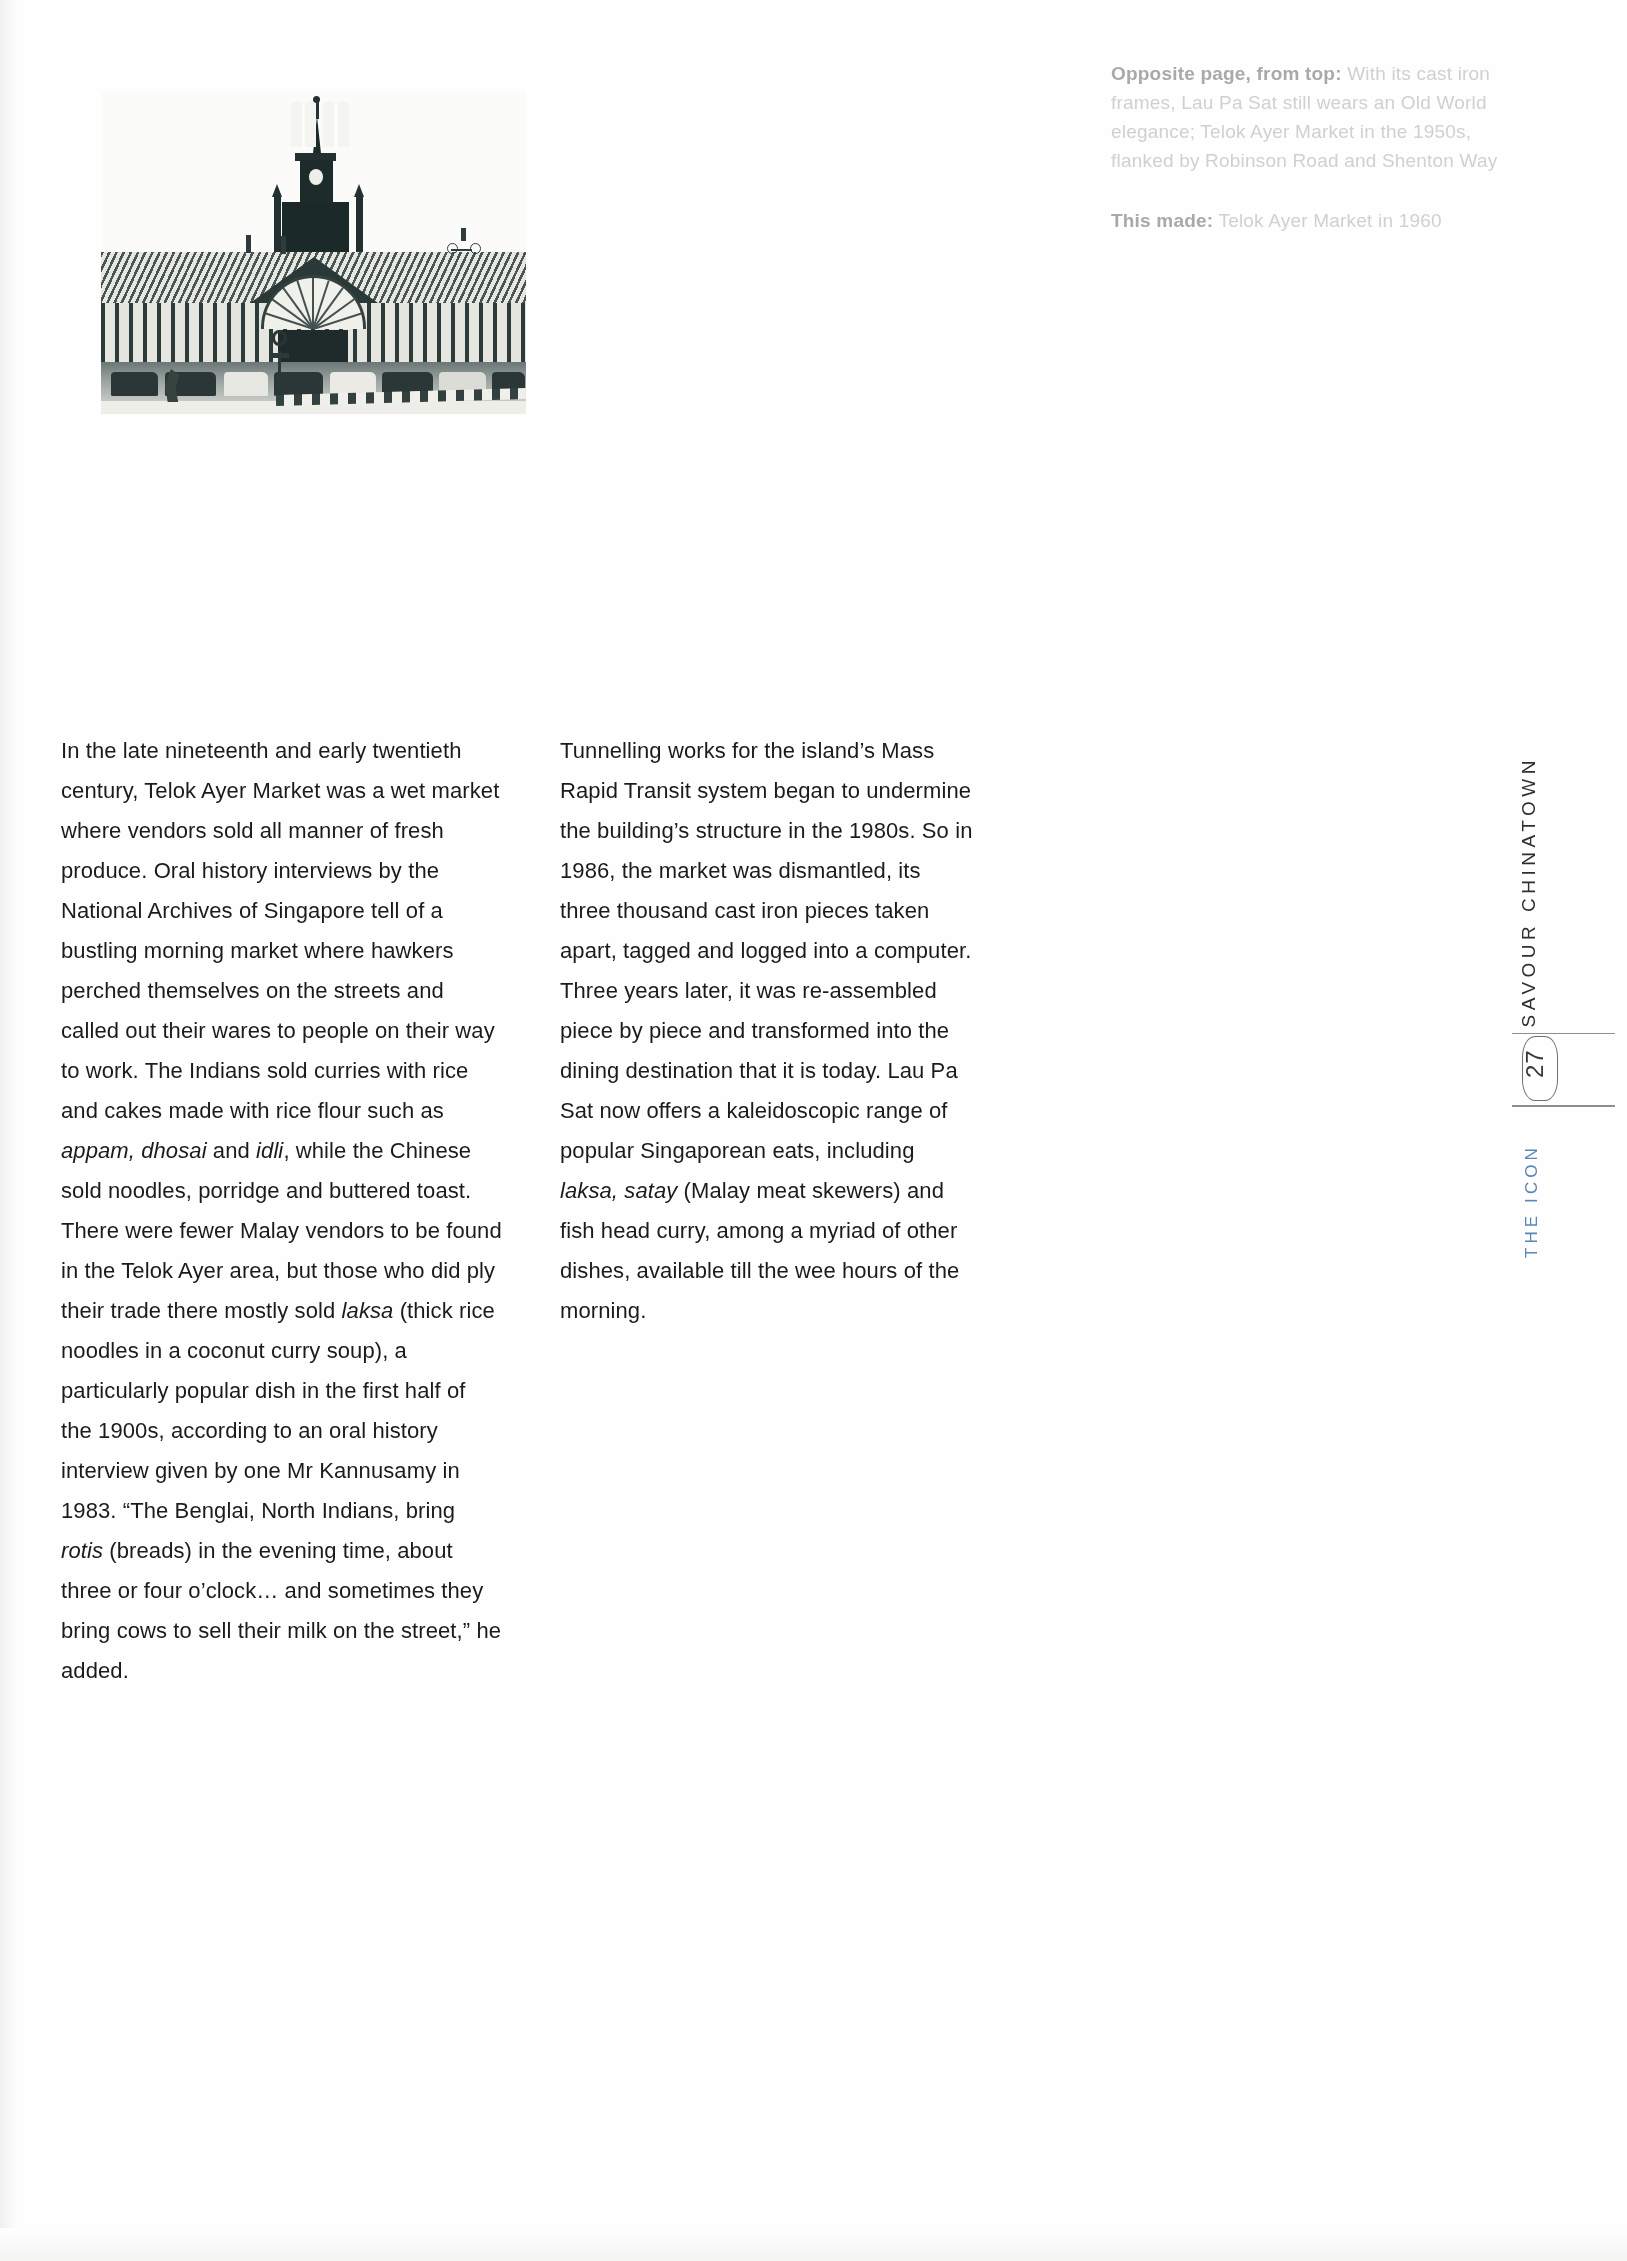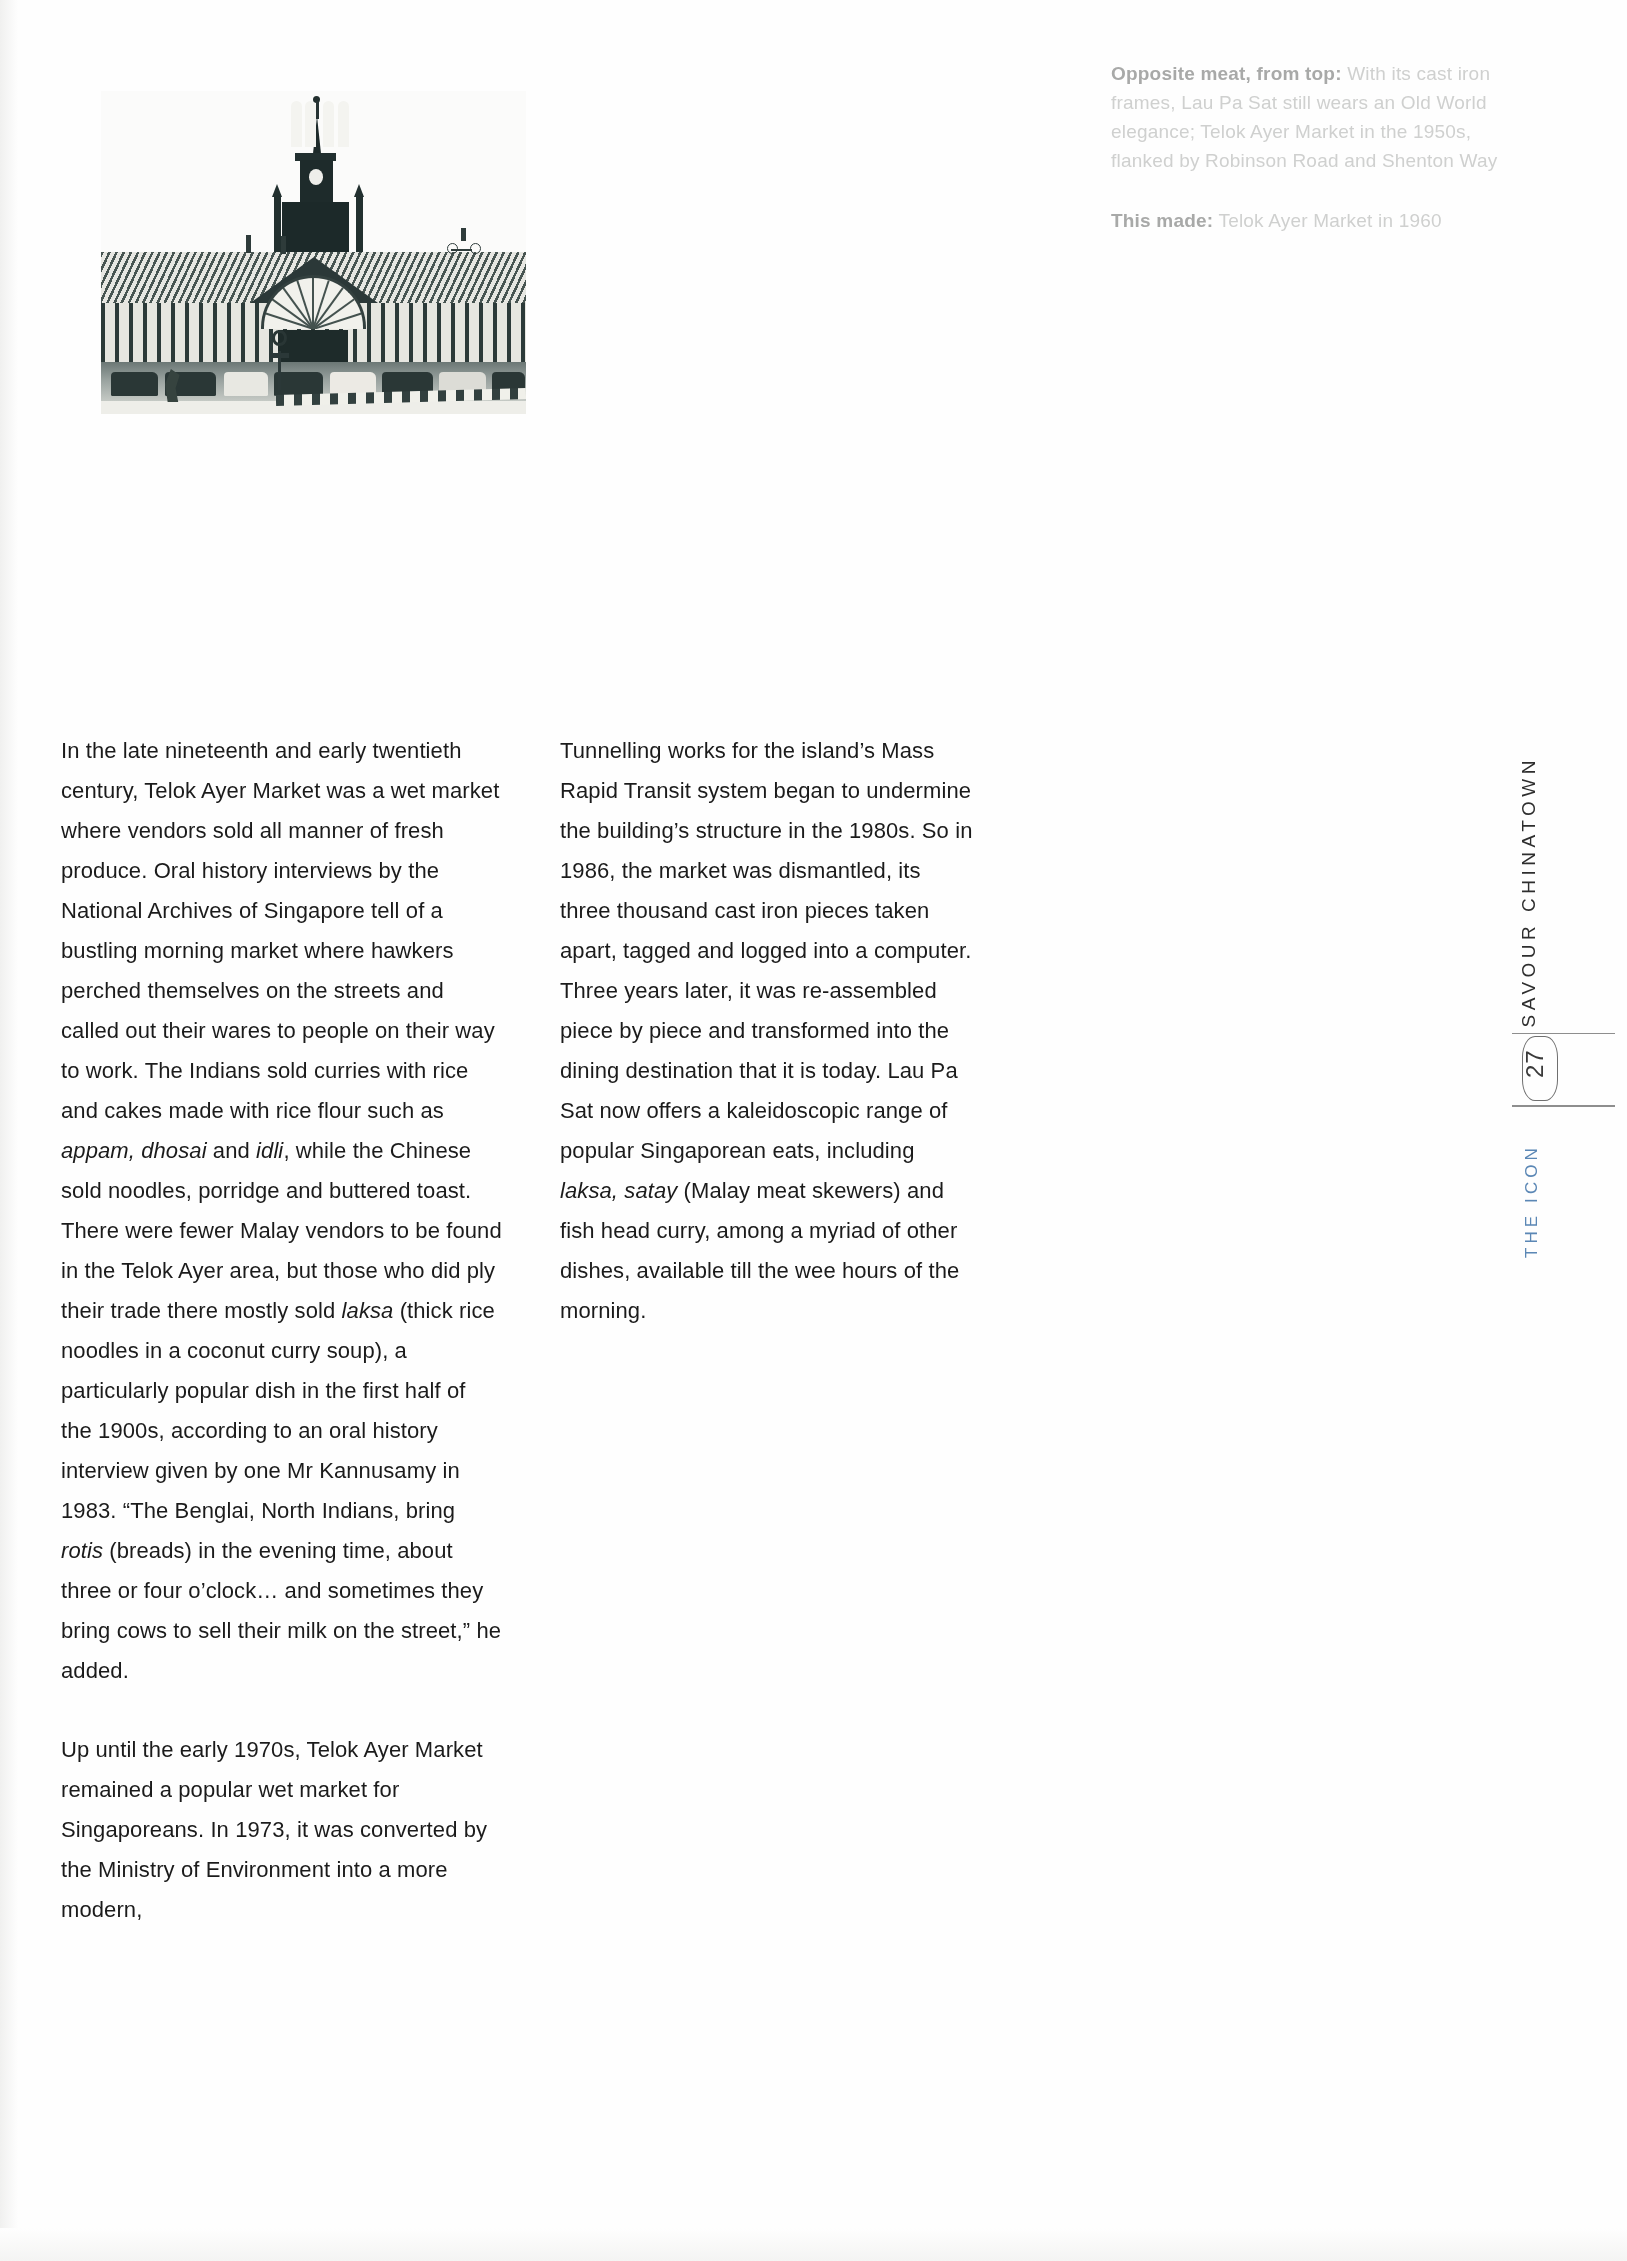--- a/index.html
+++ b/index.html
@@ -463,30 +463,29 @@
     <div class="pole-ring"></div>
     <div class="pole-bar"></div>
     <div class="pole"></div>
 
     <div class="foreground-fig"></div>
     <div class="kerb"></div>
   </figure>
 
   <div id="captions">
     <div class="caption-block">
-      <span class="caption-lead">Opposite meat, from top:</span><span> With its cast iron frames, Lau Pa Sat still wears an Old World elegance; Telok Ayer Market in the 1950s, flanked by Robinson Road and Shenton Way</span>
+      <span class="caption-lead">Opposite page, from top:</span><span> With its cast iron frames, Lau Pa Sat still wears an Old World elegance; Telok Ayer Market in the 1950s, flanked by Robinson Road and Shenton Way</span>
     </div>
     <div class="caption-block">
       <span class="caption-lead">This made:</span><span> Telok Ayer Market in 1960</span>
     </div>
   </div>
 
   <div id="col-left" class="col">
       <p><span>In the late nineteenth and early twentieth century, Telok Ayer Market was a wet market where vendors sold all manner of fresh produce. Oral history interviews by the National Archives of Singapore tell of a bustling morning market where hawkers perched themselves on the streets and called out their wares to people on their way to work. The Indians sold curries with rice and cakes made with rice flour such as </span><em>appam, dhosai</em><span> and </span><em>idli</em><span>, while the Chinese sold noodles, porridge and buttered toast. There were fewer Malay vendors to be found in the Telok Ayer area, but those who did ply their trade there mostly sold </span><em>laksa</em><span> (thick rice noodles in a coconut curry soup), a particularly popular dish in the first half of the 1900s, according to an oral history interview given by one Mr Kannusamy in 1983. “The Benglai, North Indians, bring </span><em>rotis</em><span> (breads) in the evening time, about three or four o’clock… and sometimes they bring cows to sell their milk on the street,” he added.</span></p>
-      <p><span>Up until the early 1970s, Telok Ayer Market remained a popular wet market for Singaporeans. In 1973, it was converted by the Ministry of Environment into a more modern,</span></p>
     </div>
   <div id="col-right" class="col">
       <p><span>Tunnelling works for the island’s Mass Rapid Transit system began to undermine the building’s structure in the 1980s. So in 1986, the market was dismantled, its three thousand cast iron pieces taken apart, tagged and logged into a computer. Three years later, it was re-assembled piece by piece and transformed into the dining destination that it is today. Lau Pa Sat now offers a kaleidoscopic range of popular Singaporean eats, including </span><em>laksa, satay</em><span> (Malay meat skewers) and fish head curry, among a myriad of other dishes, available till the wee hours of the morning.</span></p>
     </div>
 
   <div id="running-head">SAVOUR CHINATOWN</div>
 
   <div id="page-number-badge">
     <div class="badge-rule top"></div>
     <div class="badge-rule bottom"></div>

